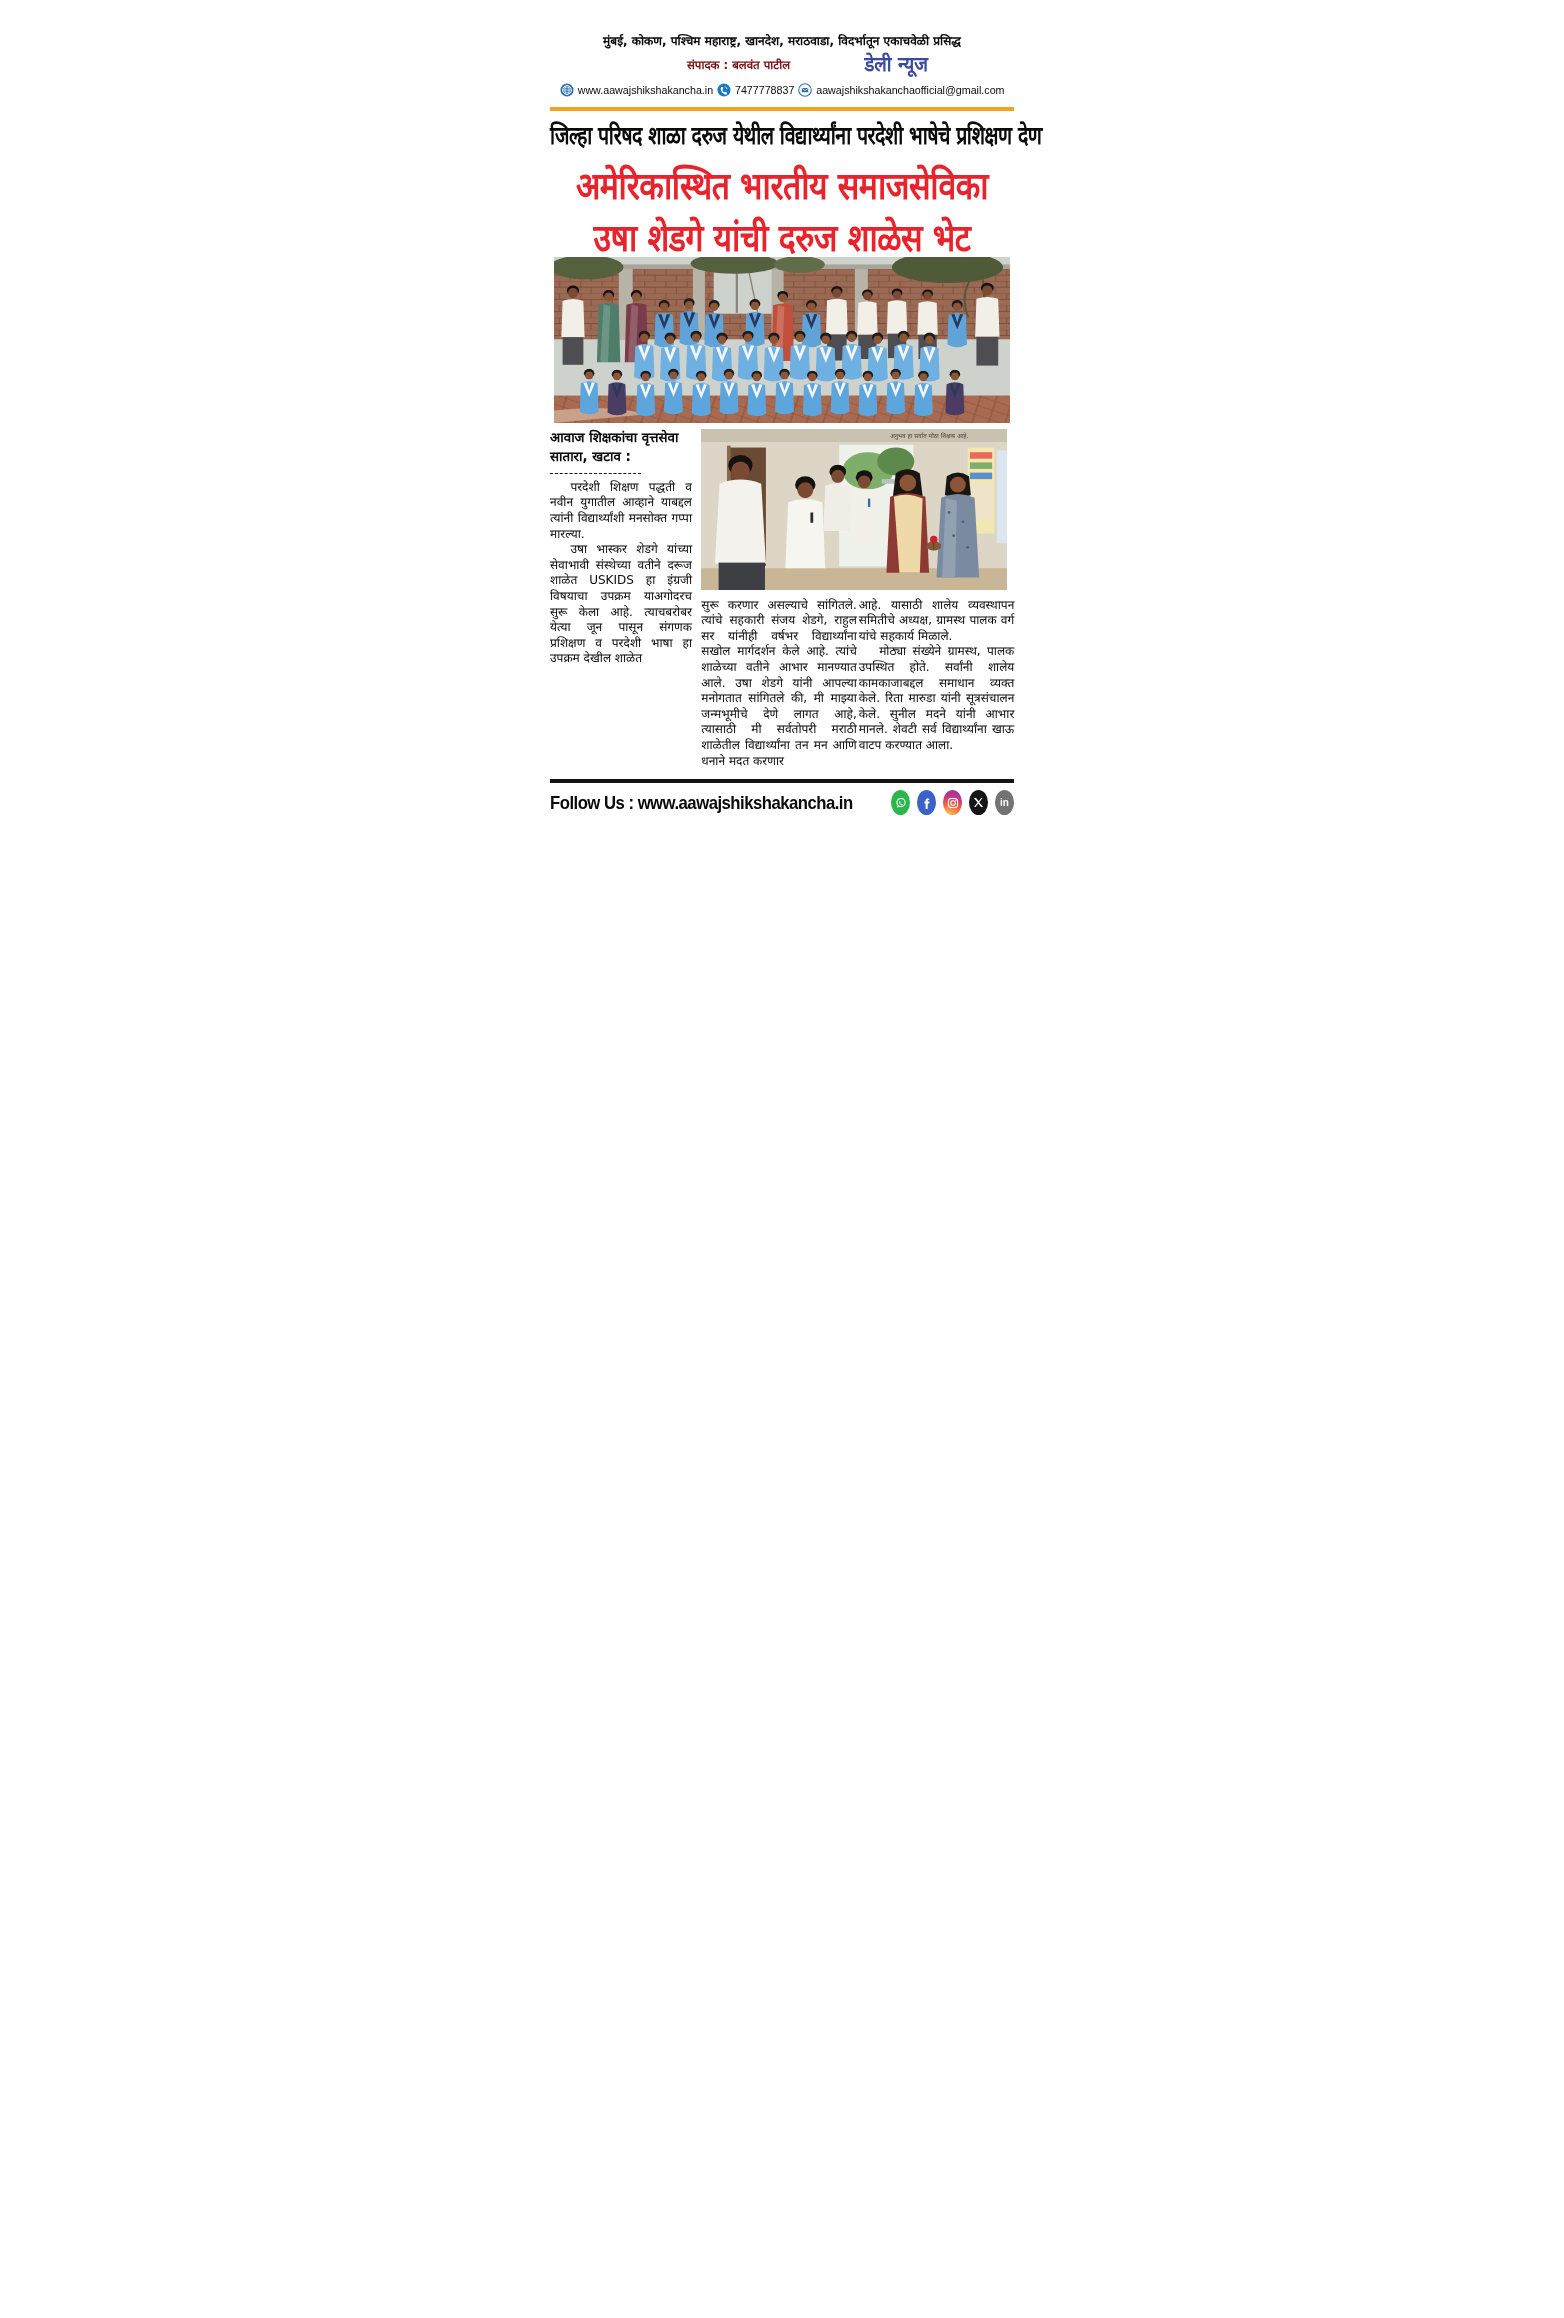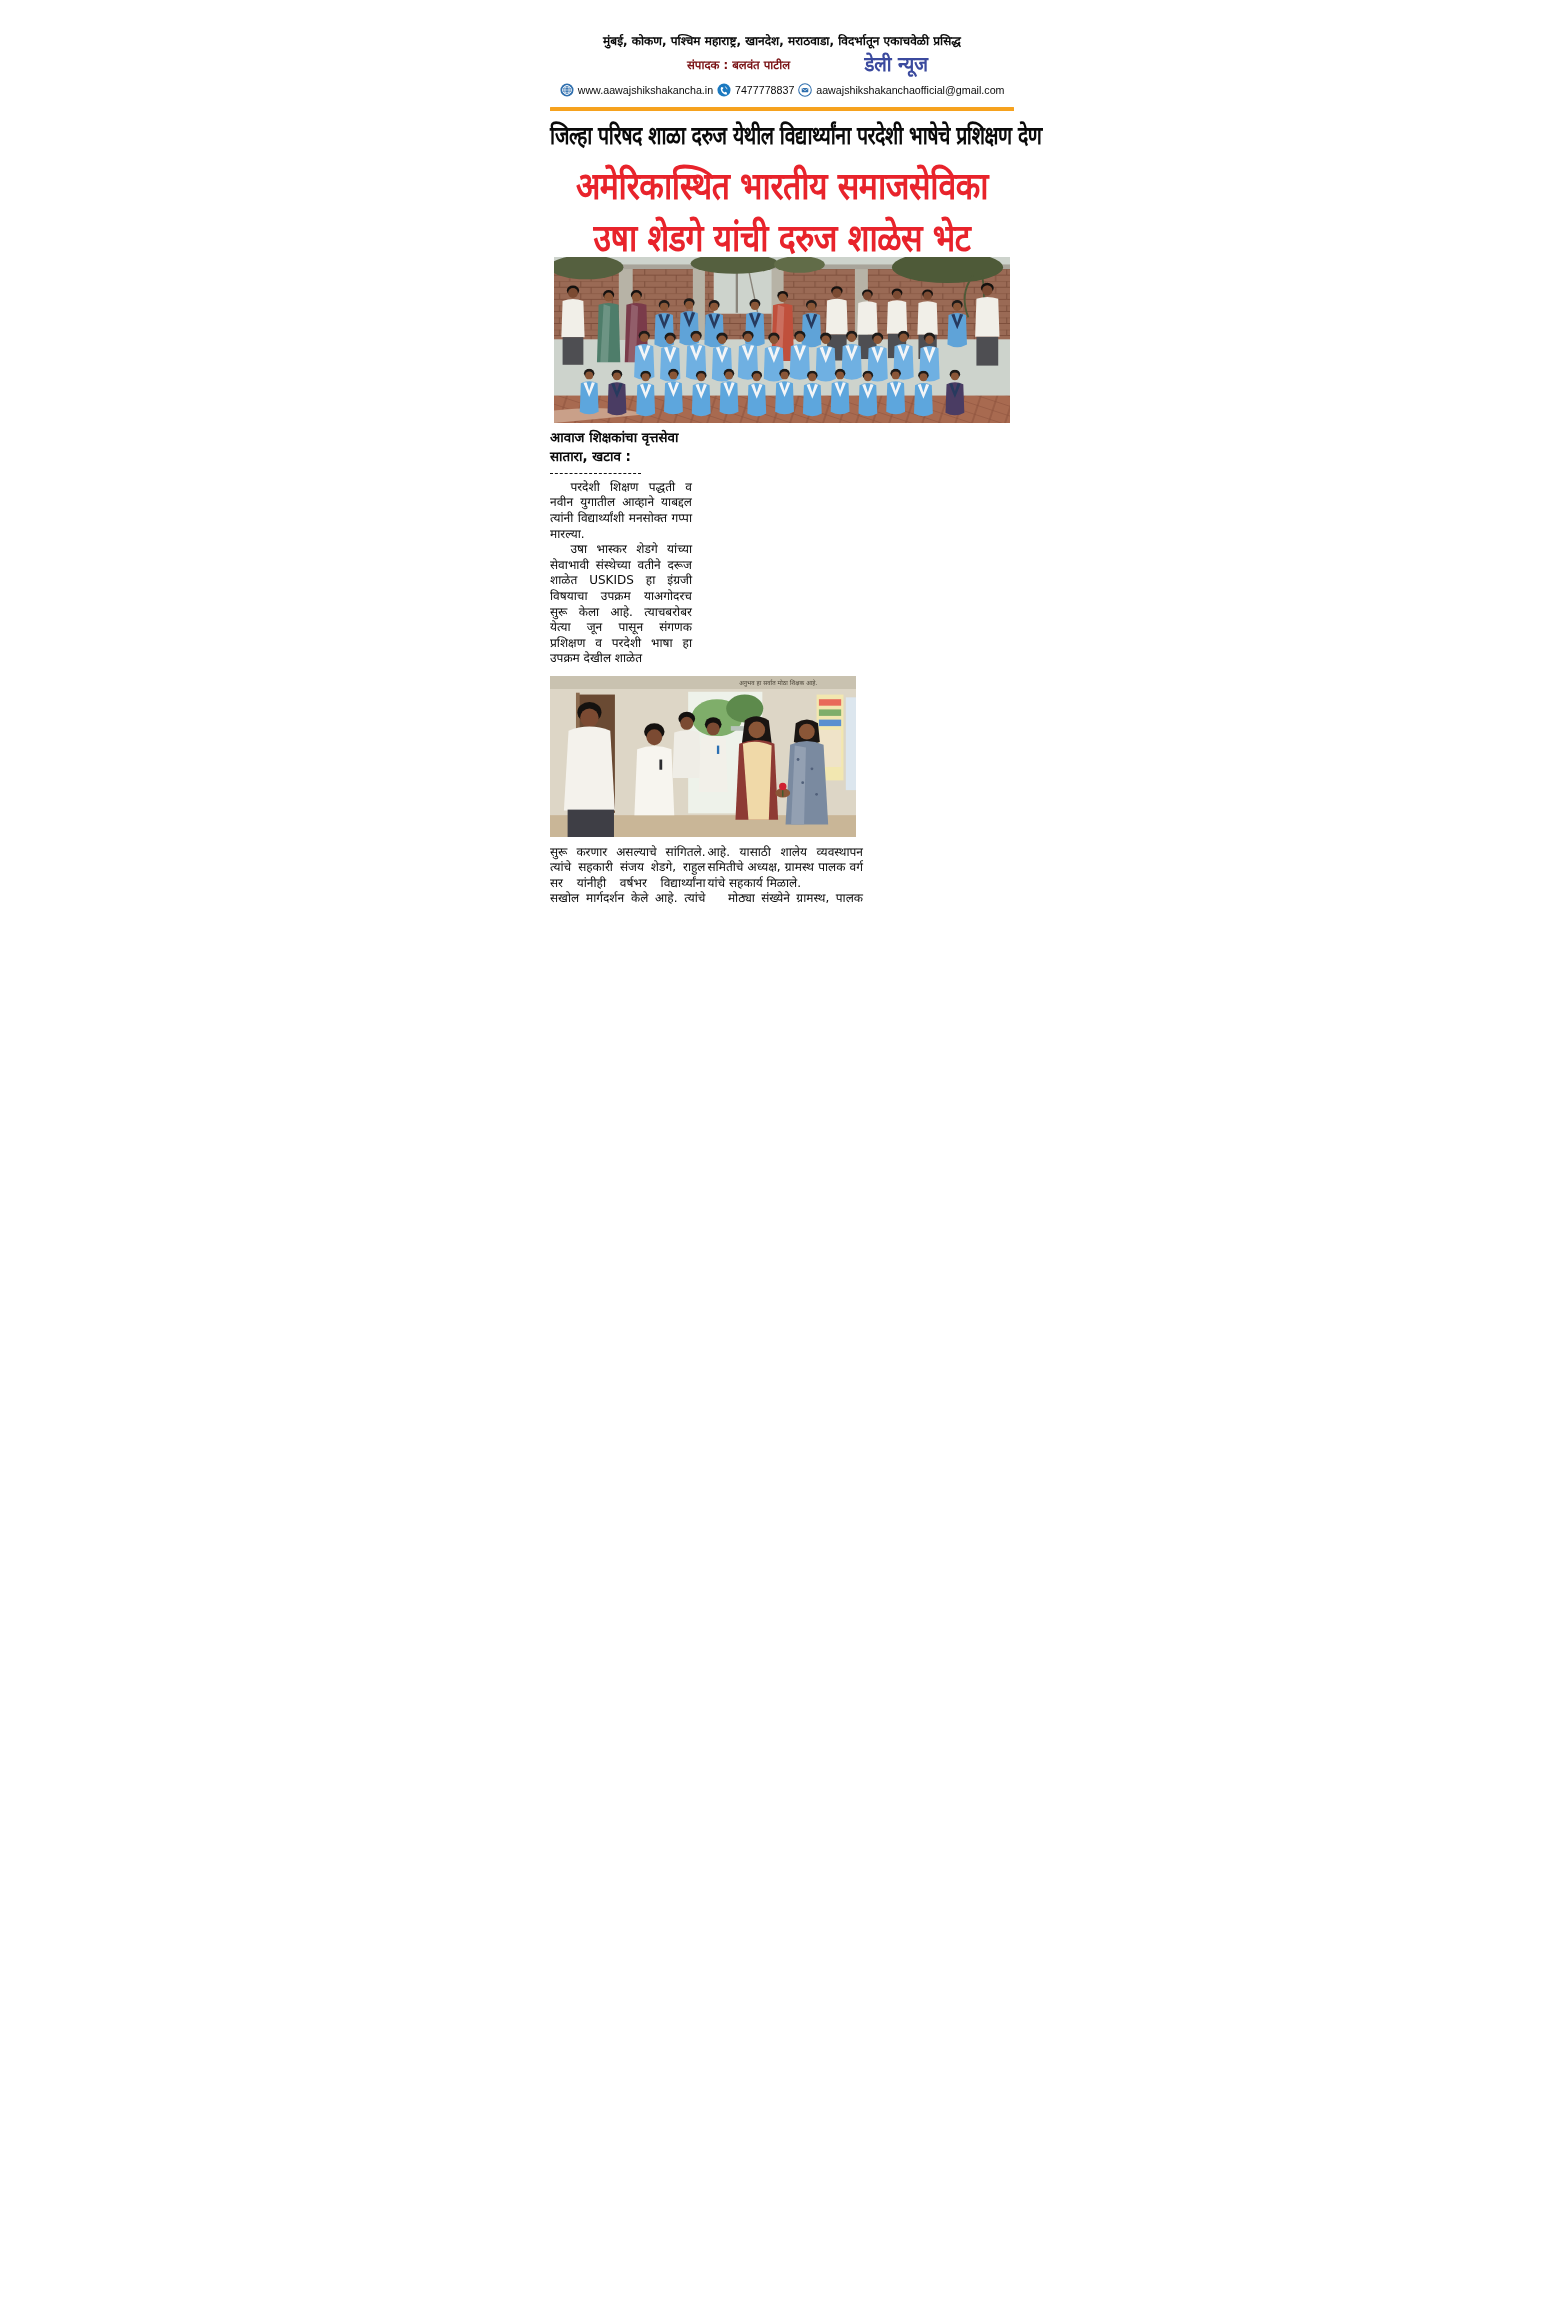--- a/index.html
+++ b/index.html
@@ -26,21 +26,21 @@
   
   .kicker{margin-top:10.2px;text-align:center;font-size:19.5px;font-weight:800;letter-spacing:-0.5px;white-space:nowrap;transform:scaleY(1.28);transform-origin:center;}
   .main-headline{margin-top:12px;text-align:center;color:#E8232B;font-weight:800;font-size:32px;line-height:1.38;letter-spacing:-0.5px;transform:scaleY(1.18);transform-origin:center top;}
   .main-headline div{white-space:nowrap;}
 
   
   .photo1{display:block;width:456px;height:166px;margin:8.3px auto 0;}
   .photo2{display:block;width:306px;height:161px;}
 
   
-  .article{display:flex;gap:9.3px;margin-top:6.5px;flex-direction:column;}
+  .article{display:flex;gap:9.3px;margin-top:6.5px;}
   .colL{width:142px;flex:0 0 auto;}
   .rightwrap{width:313px;flex:0 0 auto;}
   .cols{display:flex;gap:2px;margin-top:7.4px;}
   .col{flex:1;}
   .byline{font-size:13.4px;font-weight:800;line-height:1.4;}
   .dashline{border-top:1.9px dashed #111;width:91px;margin:6.5px 0 5.6px;}
   .btext{font-size:12px;line-height:1.3;text-align:justify;}
   .btext p{margin:0;}
   .btext p.ind{text-indent:20.4px;}
 

